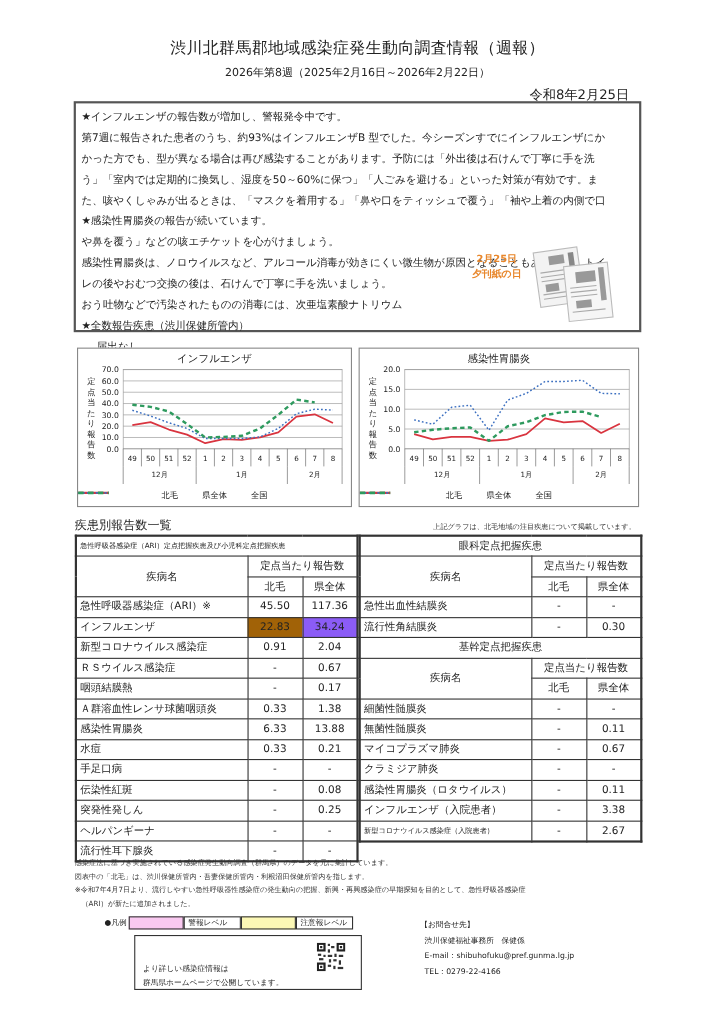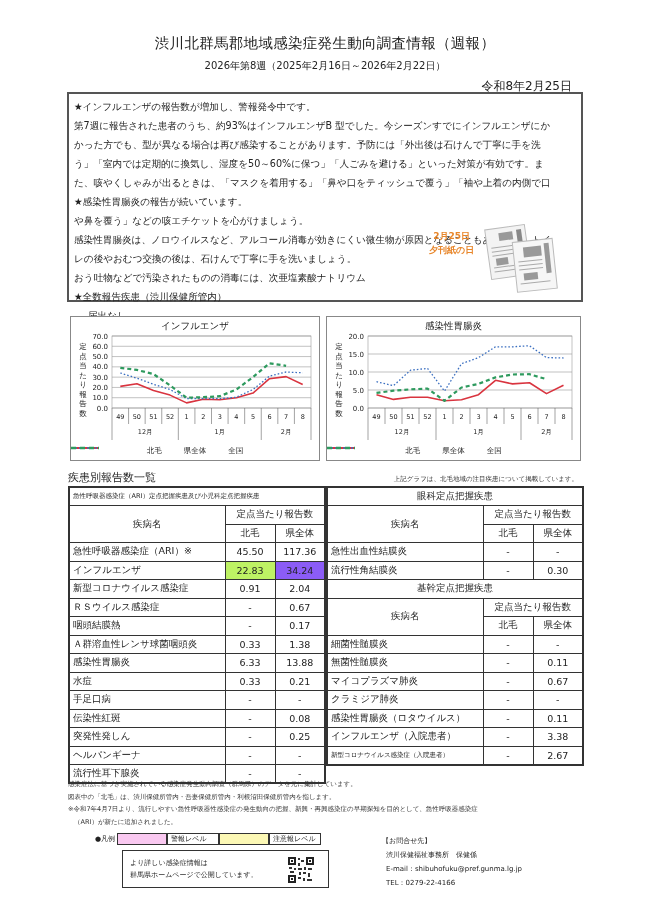--- a/index.html
+++ b/index.html
@@ -23,26 +23,26 @@
   .chart-note { position: absolute; top: 475px; right: 72px; font-size: 6.5px; color: #333; }
   table { border-collapse: collapse; position: absolute; font-size: 9.5px; }
   td, th { border: 1px solid #333; font-weight: normal; height: 18.5px; padding: 0 3px; }
   .num { text-align: center; width: 50px; }
   .name { text-align: left; }
   .left-table { top: 486px; left: 68px; width: 258px; border: 2px solid #333; }
   .right-table { top: 486px; left: 326px; width: 258px; border: 2px solid #333; }
   .hdr-small { font-size: 6.5px; text-align: left; }
   .hdr-center { text-align: center; }
   .warn { background: #8b5cf6; }
-  .caution { background: #bef264; }
+  .caution { background: #a16207; }
   .small-name { font-size: 6.5px; }
   .foot-notes { position: absolute; top: 778px; left: 68px; font-size: 6.5px; line-height: 12.5px; color: #333; }
   .legend-row { position: absolute; top: 833px; left: 95px; display: flex; align-items: center; font-size: 7px; }
   .legend-row .cell { border: 1px solid #333; height: 12px; display: flex; align-items: center; padding: 0 3px; }
-  .info-box { position: absolute; top: 850px; left: 122px; width: 207px; height: 38px; border: 1px solid #333; font-size: 7px; line-height: 12px; padding: 6px 7px; }
+  .info-box { position: absolute; top: 850px; left: 122px; width: 207px; height: 38px; border: 1px solid #333; font-size: 7px; line-height: 12px; padding: 24px 7px; }
   .qr { position: absolute; right: 14px; top: 6px; width: 26px; height: 26px; }
   .contact { position: absolute; top: 834px; left: 382px; font-size: 7px; line-height: 14px; }
   .contact .sub { padding-left: 4px; }
 </style>
 </head>
 <body>
 
 <div class="page-title">渋川北群馬郡地域感染症発生動向調査情報（週報）</div>
 <div class="page-subtitle">2026年第8週（2025年2月16日～2026年2月22日）</div>
 <div class="page-date">令和8年2月25日</div>

